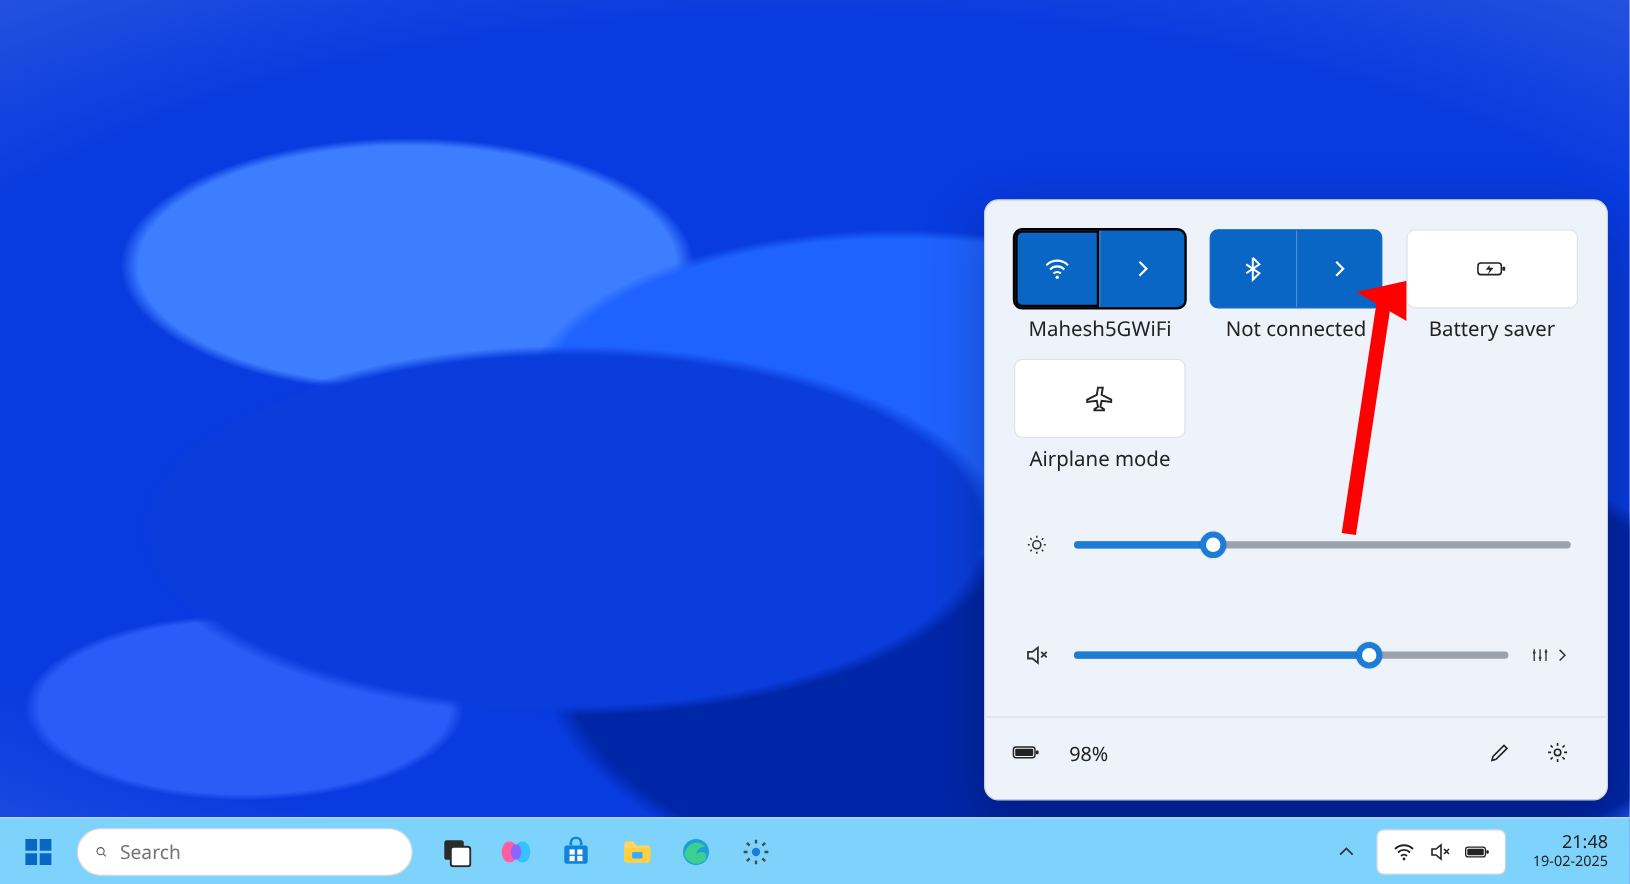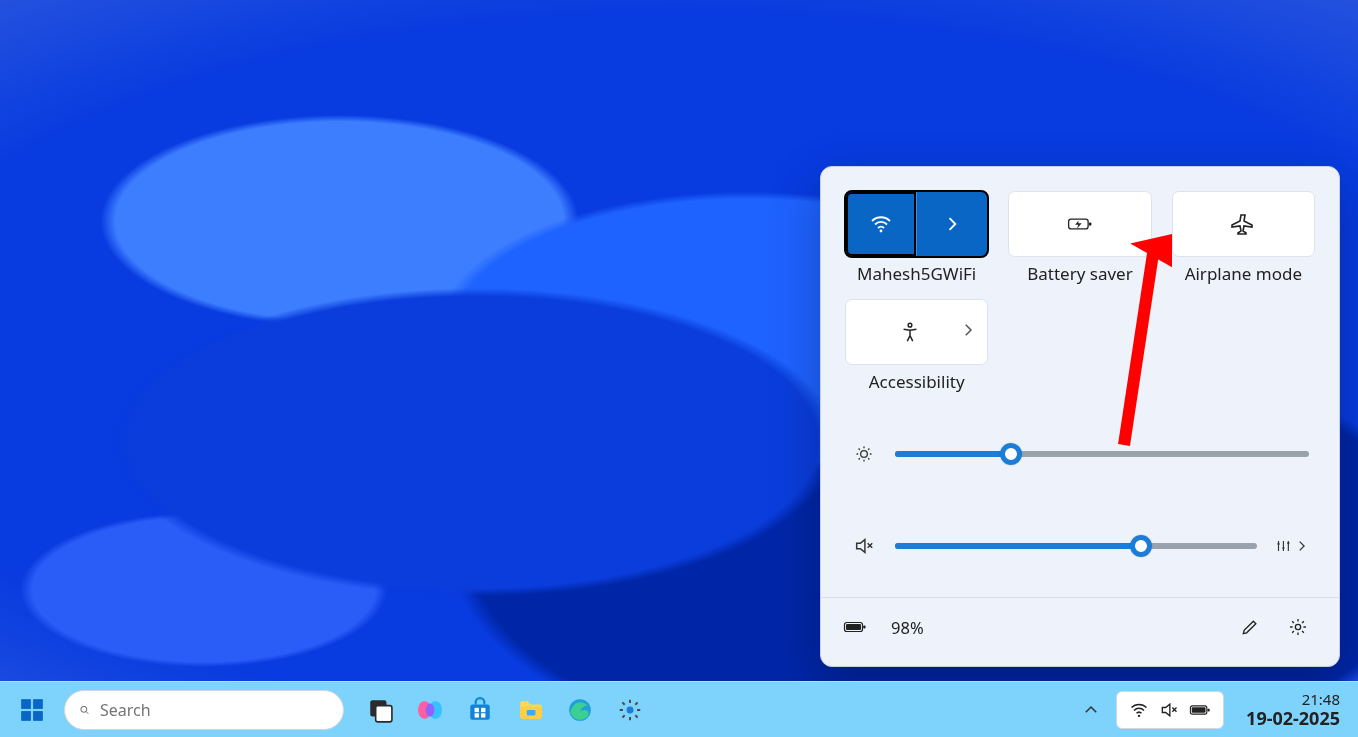--- a/index.html
+++ b/index.html
@@ -50,21 +50,21 @@
     border-radius: 6px; color: #333; }
   .tray-pill {
     display: flex; align-items: center; gap: 10px;
     height: 38px; padding: 0 12px;
     background: #fff; border: 1px solid #d0d7e2; border-radius: 6px;
     color: #222;
   }
   .tray-datetime { text-align: right; line-height: 1.15; font-size: 14px; color: #222;
     padding: 0 8px 0 12px; }
   .tray-datetime .time { font-size: 15px; }
-  .tray-datetime .date { font-size: 18px; font-weight: bold; }
+  .tray-datetime .date { font-size: 12px; }
 
   
   .quick-settings {
     position: absolute; right: 18px; bottom: 70px;
     width: 520px; background: #eef3fb; border: 1px solid #c8d0dc;
     border-radius: 12px; box-shadow: 0 18px 50px rgba(0,0,0,.25);
     padding: 24px 24px 10px;
   }
   .qs-grid {
     display: grid; grid-template-columns: repeat(3, 1fr);
@@ -155,20 +155,35 @@
         </div>
         <div class="half">
           <svg class="svg20" viewBox="0 0 24 24" fill="none" stroke="currentColor" stroke-width="2.2">
               <path d="M9 5l7 7-7 7"></path>
             </svg>
         </div>
       </div>
       <div class="qs-label">Mahesh5GWiFi</div>
     </div>
 
+    <div class="qs-tile-wrap">
+      <div class="qs-tile active split">
+        <div class="half">
+          <svg class="svg22" viewBox="0 0 24 24" fill="none" stroke="currentColor" stroke-width="1.8">
+            <path d="M12 2v20l6-6-12-8m0 8l12-8-6-6"></path>
+          </svg>
+        </div>
+        <div class="half">
+          <svg class="svg20" viewBox="0 0 24 24" fill="none" stroke="currentColor" stroke-width="2.2">
+              <path d="M9 5l7 7-7 7"></path>
+            </svg>
+        </div>
+      </div>
+      <div class="qs-label">Not connected</div>
+    </div>
 
     <div class="qs-tile-wrap">
       <div class="qs-tile">
         <svg class="svg26" viewBox="0 0 32 20" fill="none" stroke="currentColor" stroke-width="1.6">
           <rect x="2" y="4" width="24" height="12" rx="3"></rect>
             <rect x="27" y="8" width="3" height="4" rx="1" fill="currentColor" stroke="none"></rect>
           <path d="M14 6l-4 5h4l-2 5 6-7h-4z" fill="currentColor" stroke="none"></path>
         </svg>
       </div>
       <div class="qs-label">Battery saver</div>
@@ -177,34 +192,20 @@
     <div class="qs-tile-wrap">
       <div class="qs-tile">
         <svg class="svg24" viewBox="0 0 24 24" fill="none" stroke="currentColor" stroke-width="1.6">
           <path d="M10 3h4l-1 6 8 4v2l-8-1-1 5 3 2v1h-8v-1l3-2-1-5-8 1v-2l8-4z"></path>
         </svg>
       </div>
       <div class="qs-label">Airplane mode</div>
     </div>
 
 
-    <div class="qs-tile-wrap">
-      <div class="qs-tile">
-        <svg class="svg22" viewBox="0 0 24 24" fill="none" stroke="currentColor" stroke-width="1.6" style="margin-right:14px">
-          <circle cx="12" cy="4.5" r="2"></circle>
-            <path d="M5 9l7 1 7-1M12 10v6M9 22l3-6 3 6"></path>
-        </svg>
-        <span class="mini-chevron">
-          <svg class="svg18" viewBox="0 0 24 24" fill="none" stroke="currentColor" stroke-width="2">
-              <path d="M9 5l7 7-7 7"></path>
-            </svg>
-        </span>
-      </div>
-      <div class="qs-label">Accessibility</div>
-    </div>
   </div>
 
   <div class="qs-sliders">
     <div class="qs-slider-row">
       <div class="qs-slider-icon">
         <svg class="svg20" viewBox="0 0 24 24" fill="none" stroke="currentColor" stroke-width="1.6">
             <circle cx="12" cy="12" r="4"></circle>
             <path d="M12 3v2M12 19v2M3 12h2M19 12h2M5.5 5.5l1.5 1.5M17 17l1.5 1.5M18.5 5.5L17 7M7 17l-1.5 1.5"></path>
           </svg>
       </div>

